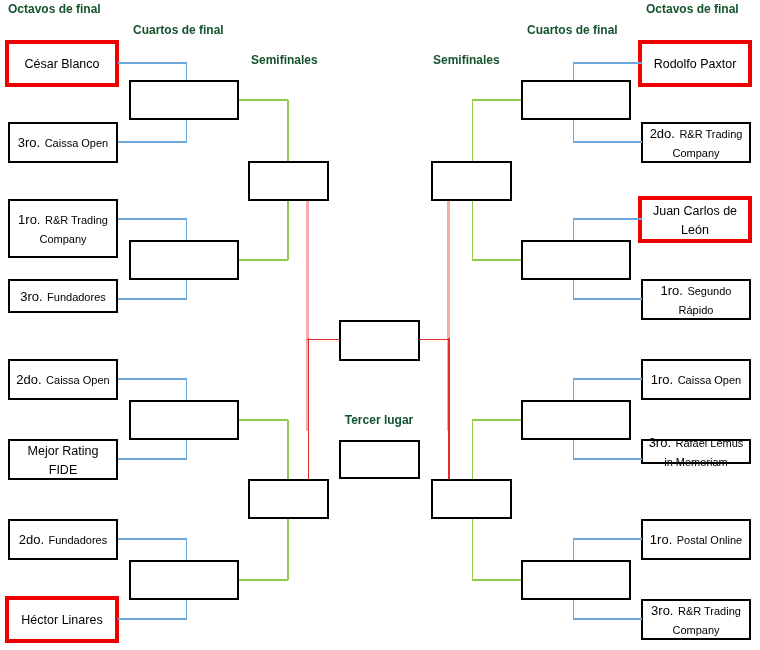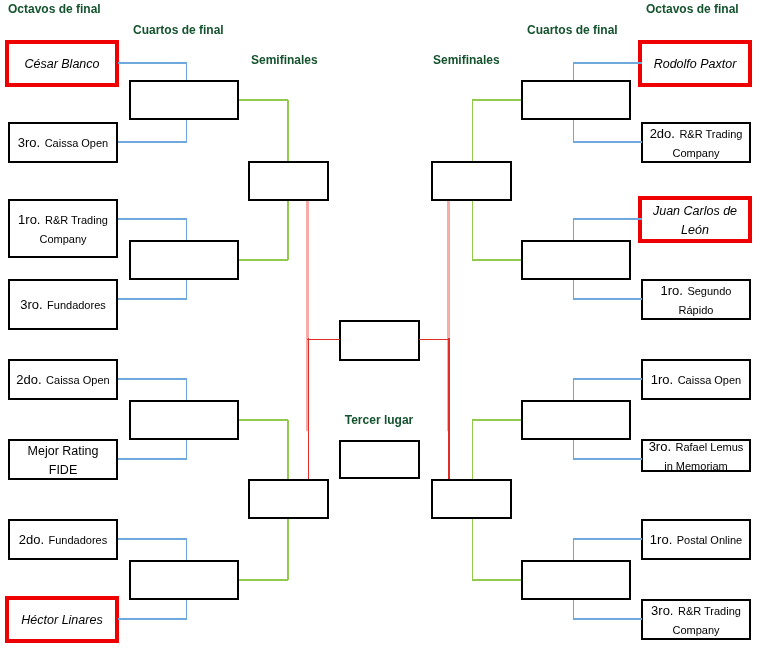--- a/index.html
+++ b/index.html
@@ -18,21 +18,20 @@
     display:flex;align-items:center;justify-content:center;text-align:center;
     padding:1px 3px;line-height:18px;
   }
   .player .txt{display:inline;}
   .prefix{font-size:13px;}
   .prefix:empty{display:none;}
   .pname{font-size:11px;}
   .noprefix .pname{font-size:12.5px;}
   .highlight{
     border:4px solid var(--highlight-red,#ee0000);
-    font-style:italic;
   }
   .line{position:absolute;}
   .blue{background:var(--connector-blue,#6fa8dc);}
   .green{background:var(--connector-green,#94c94f);}
   .redline{background:var(--connector-red,#e02d26);}
   .pinkline{background:var(--connector-pink,#f6aca9);}
   .hl{height:1.5px;}
   .vl{width:1.5px;}
   .pinkv{width:3.5px;}
 </style>
@@ -52,21 +51,21 @@
 
   <div class="box player noprefix highlight" style="left:5px;top:40px;width:114px;height:47px;">
     <span class="txt"><span class="pname">César Blanco</span></span>
   </div>
   <div class="box player" style="left:8px;top:122px;width:110px;height:41px;">
     <span class="txt"><span class="prefix">3ro.</span> <span class="pname">Caissa Open</span></span>
   </div>
   <div class="box player" style="left:8px;top:199px;width:110px;height:59px;">
     <span class="txt"><span class="prefix">1ro.</span> <span class="pname">R&amp;R Trading Company</span></span>
   </div>
-  <div class="box player" style="left:8px;top:279px;width:110px;height:51px;">
+  <div class="box player" style="left:8px;top:279px;width:110px;height:34px;">
     <span class="txt"><span class="prefix">3ro.</span> <span class="pname">Fundadores</span></span>
   </div>
   <div class="box player" style="left:8px;top:359px;width:110px;height:41px;">
     <span class="txt"><span class="prefix">2do.</span> <span class="pname">Caissa Open</span></span>
   </div>
   <div class="box player noprefix" style="left:8px;top:439px;width:110px;height:41px;">
     <span class="txt"><span class="pname">Mejor Rating FIDE</span></span>
   </div>
   <div class="box player" style="left:8px;top:519px;width:110px;height:41px;">
     <span class="txt"><span class="prefix">2do.</span> <span class="pname">Fundadores</span></span>
@@ -83,21 +82,21 @@
   </div>
   <div class="box player noprefix highlight" style="left:638px;top:196px;width:114px;height:47px;">
     <span class="txt"><span class="pname">Juan Carlos de León</span></span>
   </div>
   <div class="box player" style="left:641px;top:279px;width:110px;height:41px;">
     <span class="txt"><span class="prefix">1ro.</span> <span class="pname">Segundo Rápido</span></span>
   </div>
   <div class="box player" style="left:641px;top:359px;width:110px;height:41px;">
     <span class="txt"><span class="prefix">1ro.</span> <span class="pname">Caissa Open</span></span>
   </div>
-  <div class="box player" style="left:641px;top:439px;width:110px;height:33px;">
+  <div class="box player" style="left:641px;top:439px;width:110px;height:25px;">
     <span class="txt"><span class="prefix">3ro.</span> <span class="pname">Rafael Lemus in Memoriam</span></span>
   </div>
   <div class="box player" style="left:641px;top:519px;width:110px;height:41px;">
     <span class="txt"><span class="prefix">1ro.</span> <span class="pname">Postal Online</span></span>
   </div>
   <div class="box player" style="left:641px;top:599px;width:110px;height:41px;">
     <span class="txt"><span class="prefix">3ro.</span> <span class="pname">R&amp;R Trading Company</span></span>
   </div>
 
   <div class="box" style="left:129px;top:80px;width:110px;height:40px;"></div>

